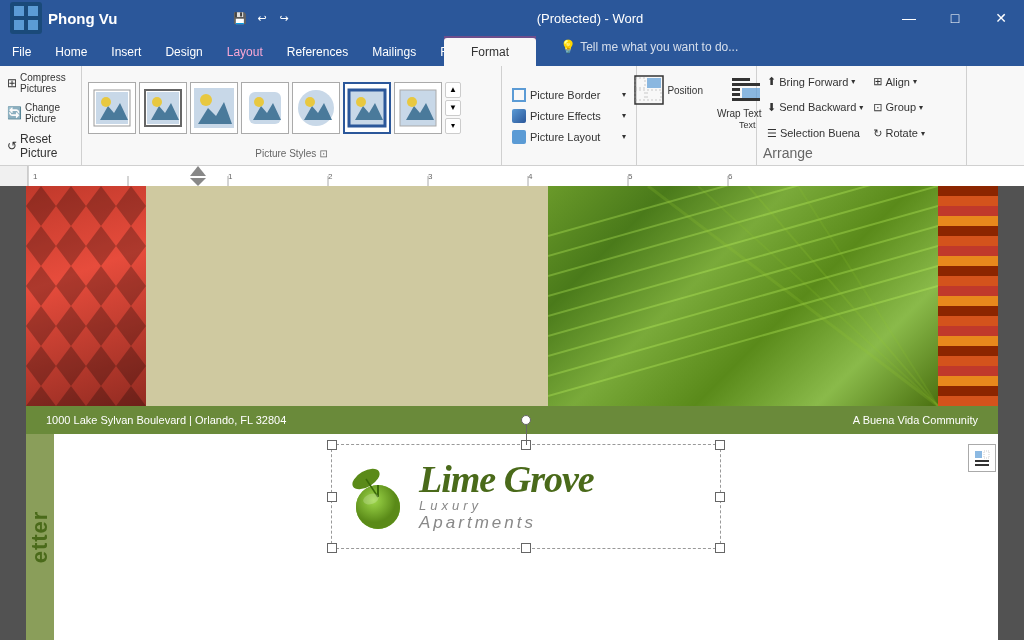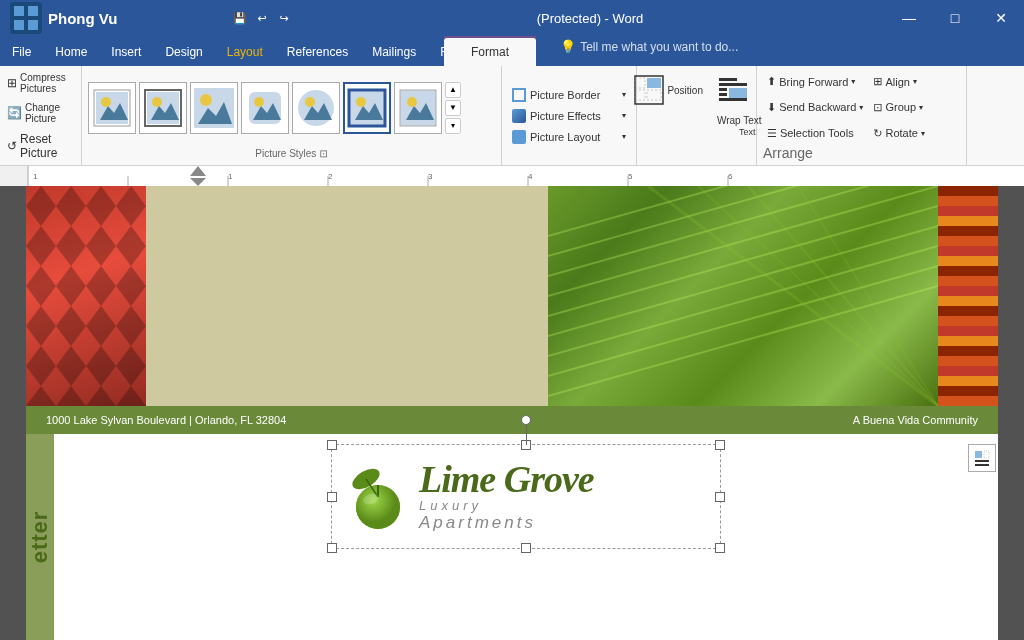--- a/index.html
+++ b/index.html
@@ -35,21 +35,21 @@
     <div style="width:46px;height:36px;display:flex;align-items:center;justify-content:center;color:white;cursor:pointer;font-size:14px;">✕</div>
   </div>
 </div>
 
 <div style="height:30px; background:#2b579a; display:flex; align-items:flex-end; position:relative;">
 
   <div style="height:28px;padding:0 12px;display:flex;align-items:center;color:white;font-size:12px;cursor:pointer;margin-top:12px;">File</div>
   <div style="height:28px;padding:0 12px;display:flex;align-items:center;color:white;font-size:12px;cursor:pointer;">Home</div>
   <div style="height:28px;padding:0 12px;display:flex;align-items:center;color:white;font-size:12px;cursor:pointer;">Insert</div>
   <div style="height:28px;padding:0 12px;display:flex;align-items:center;color:white;font-size:12px;cursor:pointer;margin-top:33px;">Design</div>
-  <div style="height:28px;padding:0 12px;display:flex;align-items:center;color:#eab308;font-size:12px;cursor:pointer;">Layout</div>
+  <div style="height:28px;padding:0 12px;display:flex;align-items:center;color:#f9a8d4;font-size:12px;cursor:pointer;">Layout</div>
   <div style="height:28px;padding:0 12px;display:flex;align-items:center;color:white;font-size:12px;cursor:pointer;">References</div>
   <div style="height:28px;padding:0 12px;display:flex;align-items:center;color:white;font-size:12px;cursor:pointer;">Mailings</div>
   <div style="height:28px;padding:0 12px;display:flex;align-items:center;color:white;font-size:12px;cursor:pointer;">Review</div>
   <div style="height:28px;padding:0 12px;display:flex;align-items:center;color:white;font-size:12px;cursor:pointer;">View</div>
 
   <div style="position:absolute; left:444px; top:0; background:#6e4e8c; height:30px; width:92px; display:flex; align-items:center; justify-content:center; font-size:11px; color:white;">Picture Tools</div>
 
   <div style="position:absolute; left:444px; bottom:0; height:28px; width:92px;"></div>
   <div style="position:absolute; left:444px; bottom:0; height:28px; width:92px; display:flex; align-items:center; justify-content:center; background:#f8f8f8; color:#333; font-size:12px; cursor:pointer; border-radius:3px 3px 0 0; font-weight:500;">Format</div>
 
@@ -171,21 +171,21 @@
     <div style="display:flex;flex-direction:row;align-items:center;gap:2px;cursor:pointer;padding:4px 6px;border-radius:2px;font-size:10px;color:#333;text-align:center;">
       <svg width="32" height="32" viewBox="0 0 32 32">
         <rect x="2" y="2" width="28" height="28" fill="none" stroke="#333" stroke-width="1.5"></rect>
         <rect x="14" y="4" width="14" height="10" fill="#5b9bd5" opacity="0.7"></rect>
         <rect x="14" y="16" width="14" height="10" fill="none" stroke="#999" stroke-width="0.5" stroke-dasharray="2"></rect>
         <rect x="2" y="4" width="10" height="10" fill="none" stroke="#999" stroke-width="0.5" stroke-dasharray="2"></rect>
         <rect x="2" y="16" width="10" height="10" fill="none" stroke="#999" stroke-width="0.5" stroke-dasharray="2"></rect>
       </svg>
       <span>Position</span>
     </div>
-    <div style="display:flex;flex-direction:column;align-items:flex-start;gap:9px;cursor:pointer;padding:4px 4px;border-radius:2px;font-size:10px;color:#333;text-align:center;">
+    <div style="display:flex;flex-direction:column;align-items:flex-end;gap:2px;cursor:pointer;padding:4px 4px;border-radius:2px;font-size:10px;color:#333;text-align:center;">
       <svg width="32" height="32" viewBox="0 0 32 32">
         <rect x="2" y="4" width="18" height="3" fill="#333"></rect>
         <rect x="2" y="9" width="28" height="3" fill="#333"></rect>
         <rect x="12" y="14" width="18" height="12" fill="#5b9bd5" opacity="0.7"></rect>
         <rect x="2" y="14" width="8" height="3" fill="#333"></rect>
         <rect x="2" y="19" width="8" height="3" fill="#333"></rect>
         <rect x="2" y="24" width="28" height="3" fill="#333"></rect>
       </svg>
       <span style="white-space:nowrap;">
         <span>Wrap Text</span>
@@ -212,21 +212,21 @@
         <span>Send Backward</span>
         <span style="font-size:8px;">▾</span>
       </div>
       <div style="display:flex;align-items:center;gap:3px;cursor:pointer;padding:2px 4px;border-radius:2px;font-size:11px;color:#333;white-space:nowrap;">
         <span style="font-size:11px;">⊡</span>
         <span>Group</span>
         <span style="font-size:8px;">▾</span>
       </div>
       <div style="display:flex;align-items:center;gap:3px;cursor:pointer;padding:2px 4px;border-radius:2px;font-size:11px;color:#333;white-space:nowrap;">
         <span style="font-size:11px;">☰</span>
-        <span>Selection Tools</span>
+        <span>Selection Buena</span>
       </div>
       <div style="display:flex;align-items:center;gap:3px;cursor:pointer;padding:2px 4px;border-radius:2px;font-size:11px;color:#333;white-space:nowrap;">
         <span style="font-size:11px;">↻</span>
         <span>Rotate</span>
         <span style="font-size:8px;">▾</span>
       </div>
     </div>
     <div style="height:16px;display:flex;align-items:center;justify-content:flex-start;font-size:14px;color:#666;">
       <span>Arrange</span>
     </div>

